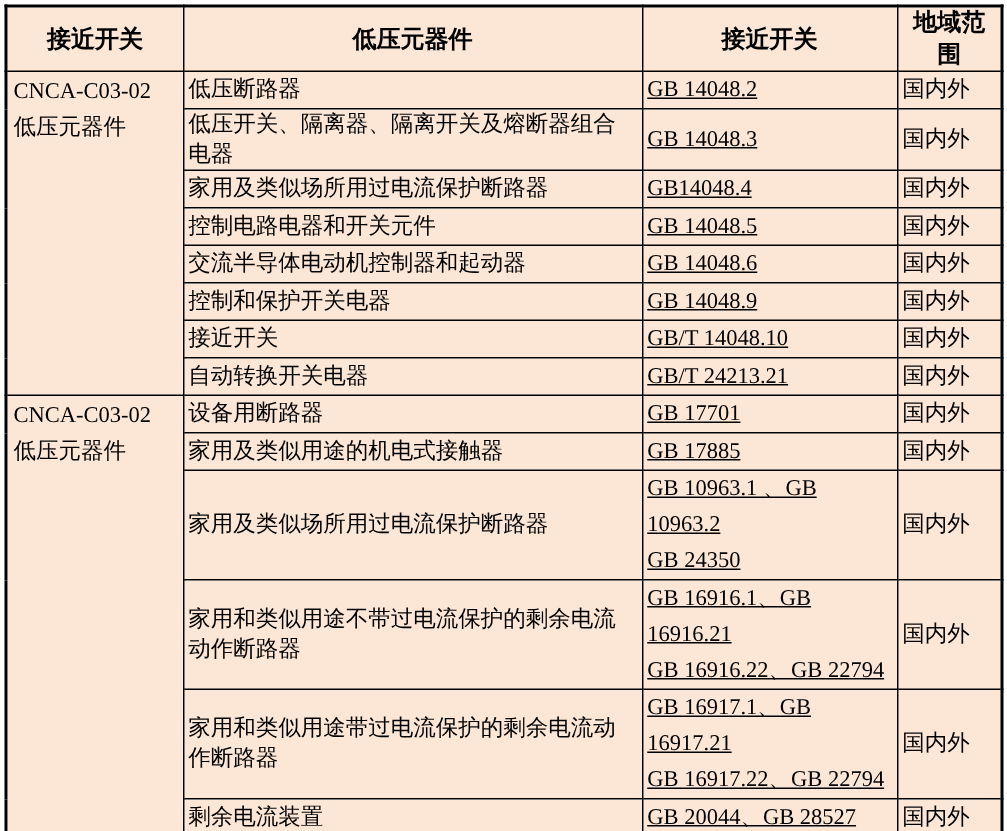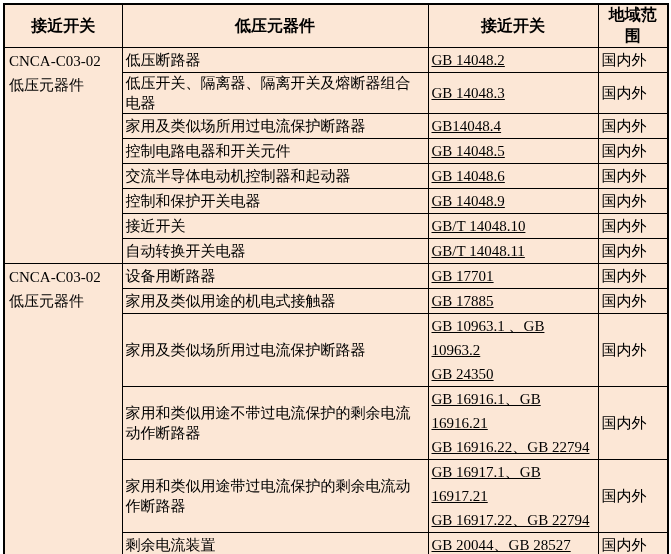--- a/index.html
+++ b/index.html
@@ -108,21 +108,21 @@
       <td class="std">GB 14048.9</td>
       <td>国内外</td>
     </tr>
     <tr class="r">
       <td>接近开关</td>
       <td class="std">GB/T 14048.10</td>
       <td>国内外</td>
     </tr>
     <tr class="r">
       <td>自动转换开关电器</td>
-      <td class="std">GB/T 14048.11</td>
+      <td class="std">GB/T 24213.21</td>
       <td>国内外</td>
     </tr>
 
     <tr class="r">
       <td class="scope" rowspan="10">CNCA-C03-02
 低压元器件</td>
       <td>设备用断路器</td>
       <td class="std">GB 17701</td>
       <td>国内外</td>
     </tr>

